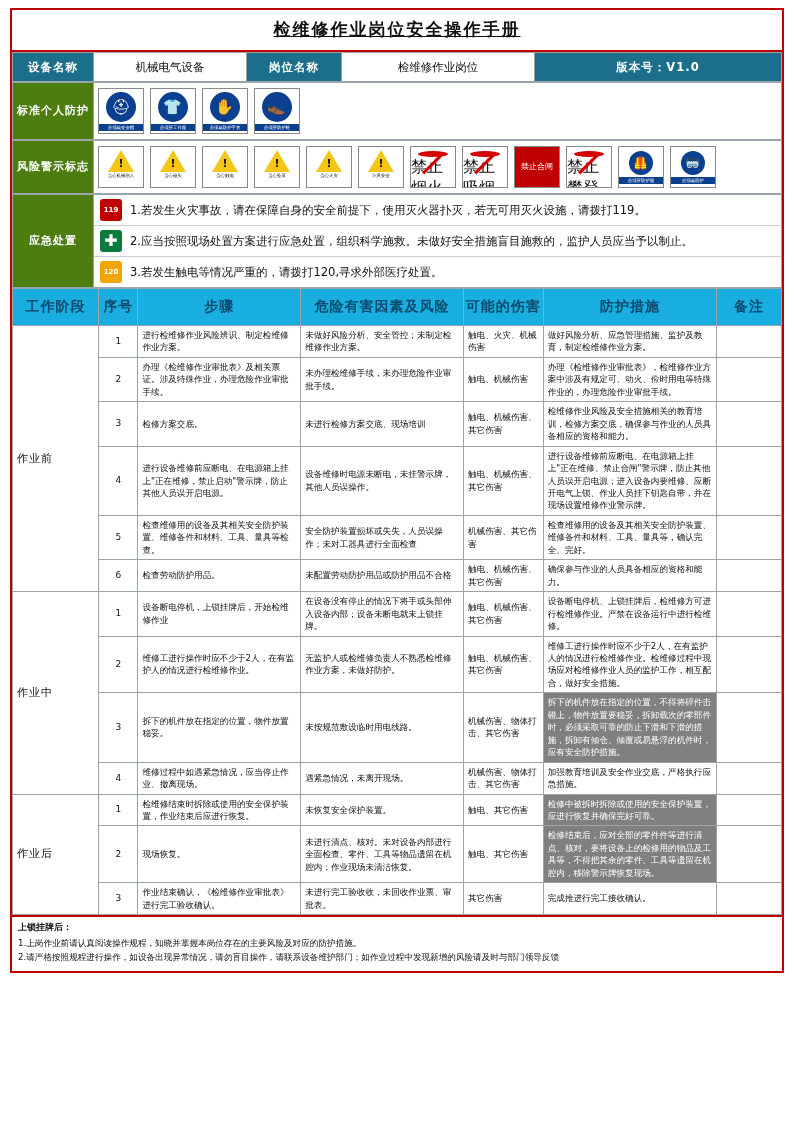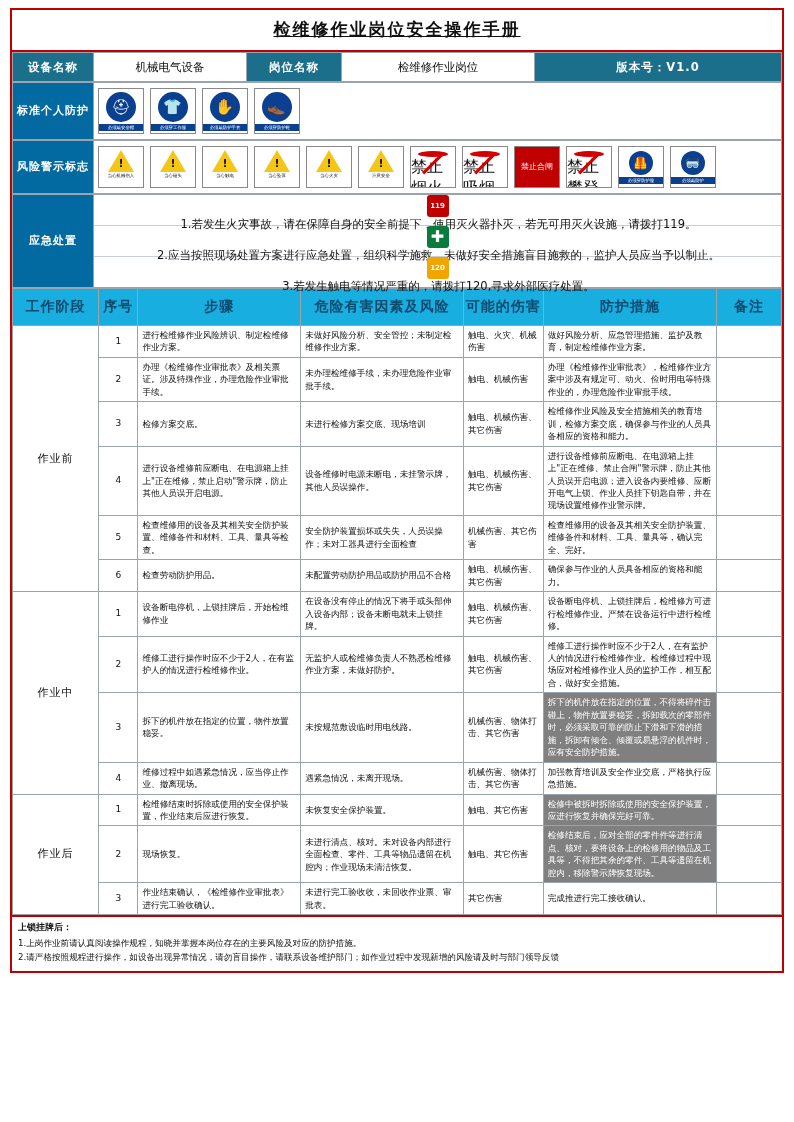--- a/index.html
+++ b/index.html
@@ -10,53 +10,53 @@
   .title-row{border-bottom:2px solid #c00000;text-align:center;padding:8px 0 9px 0;}
   .title-row .t{font-size:17px;font-weight:bold;letter-spacing:2px;color:#111;text-decoration:underline;}
   
   table{border-collapse:collapse;width:100%;}
   td,th{border:1px solid #9aa4ad;vertical-align:middle;}
   
   .info td{height:26px;font-size:11.5px;text-align:center;}
   .info .lbl{background:#1b6f8a;color:#ffffff;font-weight:bold;letter-spacing:1px;}
   .info .val{background:#ffffff;color:#111;}
   
-  .blk .rowlbl{background:#0369a1;color:#fff;font-weight:bold;font-size:11px;text-align:center;width:78px;letter-spacing:1px;line-height:1.5;}
+  .blk .rowlbl{background:#4d7c0f;color:#fff;font-weight:bold;font-size:11px;text-align:center;width:78px;letter-spacing:1px;line-height:1.5;}
   .icons{padding:5px 4px;background:#fff;}
   .icons .strip{display:flex;gap:6px;flex-wrap:nowrap;align-items:center;}
   .ppe{width:44px;height:44px;border:1px solid #888;background:#fff;display:flex;flex-direction:column;align-items:center;justify-content:flex-start;overflow:hidden;}
   .ppe .circ{width:30px;height:30px;border-radius:50%;background:#0b3f8f;margin-top:3px;display:flex;align-items:center;justify-content:center;color:#fff;font-size:15px;}
   .ppe .cap{font-size:4.4px;color:#fff;background:#0b3f8f;width:100%;text-align:center;line-height:7px;height:7px;margin-top:2px;}
   .warn{width:44px;height:40px;border:1px solid #888;background:#fff;display:flex;flex-direction:column;align-items:center;justify-content:flex-start;overflow:hidden;}
   .tri{width:0;height:0;border-left:13px solid transparent;border-right:13px solid transparent;border-bottom:22px solid #f5c518;position:relative;margin-top:3px;}
   .tri:after{content:"";position:absolute;left:-9px;top:8px;width:18px;height:14px;}
   .tri .ex{position:absolute;left:-3px;top:7px;width:6px;text-align:center;font-size:11px;color:#111;font-weight:bold;line-height:13px;}
   .warn .cap{font-size:4.4px;color:#111;width:100%;text-align:center;line-height:7px;height:7px;}
   .prohibit{width:44px;height:40px;border:1px solid #888;background:#fff;display:flex;flex-direction:column;align-items:center;justify-content:flex-start;overflow:hidden;}
   .circ-ban{width:24px;height:24px;border-radius:50%;border:3px solid #d40000;position:relative;margin-top:4px;background:#fff;}
   .circ-ban:after{content:"";position:absolute;left:-2px;top:8px;width:28px;height:3px;background:#d40000;transform:rotate(-45deg);}
   .redbox{width:44px;height:40px;border:1px solid #888;background:#c00000;color:#fff;font-size:8px;display:flex;align-items:center;justify-content:center;text-align:center;line-height:1.1;font-weight:normal;}
   .bluebox{width:44px;height:40px;border:1px solid #888;background:#fff;display:flex;flex-direction:column;align-items:center;justify-content:flex-start;overflow:hidden;}
   .bluebox .circ2{width:24px;height:24px;border-radius:50%;background:#0b3f8f;margin-top:4px;display:flex;align-items:center;justify-content:center;color:#fff;font-size:12px;}
   .bluebox .cap{font-size:4.4px;color:#fff;background:#0b3f8f;width:100%;text-align:center;line-height:7px;height:7px;margin-top:2px;}
   
   .emg td{background:#fff;}
   .emg .lines{padding:0;}
-  .eline{display:flex;align-items:center;border-bottom:1px solid #c9ced3;height:30px;flex-direction:column;}
+  .eline{display:flex;align-items:center;border-bottom:1px solid #c9ced3;height:30px;}
   .eline:last-child{border-bottom:none;}
   .eicon{width:34px;min-width:34px;display:flex;align-items:center;justify-content:center;}
   .badge119{width:22px;height:22px;background:#c00000;border-radius:3px;color:#fff;font-size:7px;display:flex;align-items:center;justify-content:center;font-weight:bold;}
   .badge120{width:22px;height:22px;background:#f0a500;border-radius:3px;color:#fff;font-size:7px;display:flex;align-items:center;justify-content:center;font-weight:bold;}
   .badgecross{width:22px;height:22px;background:#0a7a3d;border-radius:3px;color:#fff;font-size:16px;display:flex;align-items:center;justify-content:center;font-weight:bold;line-height:1;}
   .etext{font-size:11.5px;color:#111;padding-left:2px;}
   
   .main{margin-top:0;}
   .main th{background:#19aee0;color:#0c4a6e;font-size:14px;font-weight:bold;height:34px;letter-spacing:1px;text-align:center;}
   .main td{font-size:8.6px;line-height:1.45;padding:3px 4px;color:#111;background:#fff;}
-  .main td.stage{font-size:11px;text-align:center;font-weight:normal;letter-spacing:1px;}
+  .main td.stage{font-size:11px;font-weight:normal;letter-spacing:1px;}
   .main td.no{text-align:center;font-size:9px;width:28px;}
   .c-step{width:150px;}
   .c-risk{width:150px;}
   .c-harm{width:72px;}
   .c-meas{width:160px;}
   .c-note{width:58px;}
   .hl{background:#808080 !important;color:#ffffff !important;}
   
   .notes{border:2px solid #c00000;border-top:none;box-sizing:border-box;width:774px;padding:4px 6px 6px 6px;}
   .notes .h{font-size:9px;font-weight:bold;margin-bottom:3px;}

